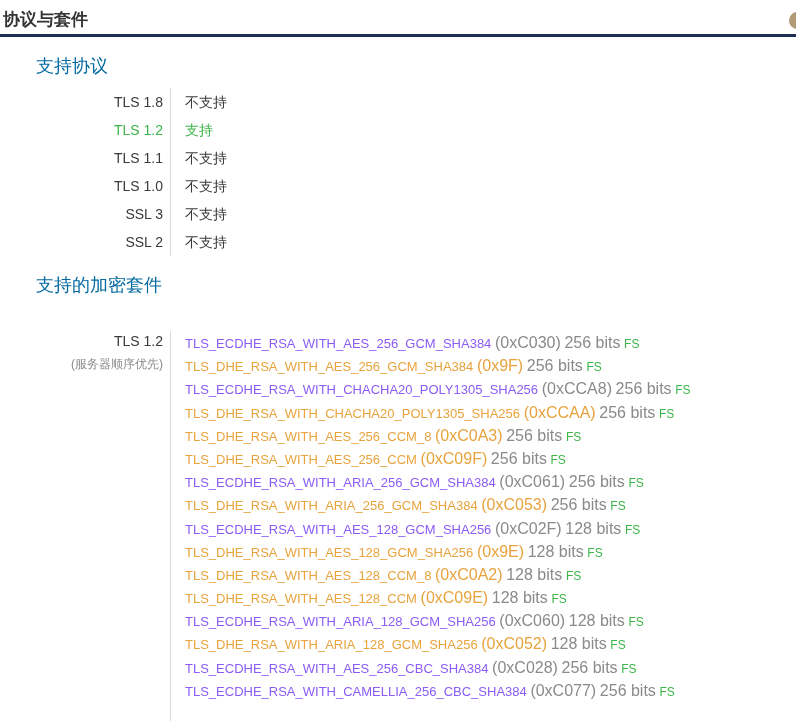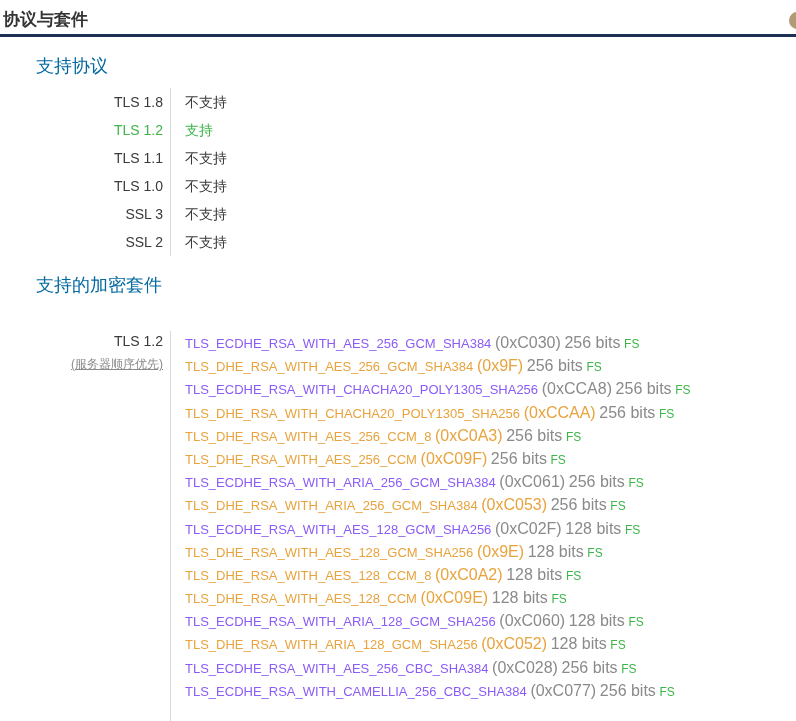--- a/index.html
+++ b/index.html
@@ -27,21 +27,21 @@
     border-right:1px solid #d9d9d9;
   }
   .p-status{padding-left:14px;color:#3a3a3a;}
   
   .c-table{display:flex;margin-top:38px;flex:1;}
   .c-label-col{
     width:163px;text-align:right;padding-right:7px;padding-top:2px;
     border-right:1px solid #d9d9d9;flex:0 0 auto;box-sizing:content-box;
   }
   .c-label{font-size:14px;color:#3a3a3a;line-height:17px;}
-  .c-note{font-size:12px;color:#8a8a8a;margin-top:7px;line-height:14px;text-decoration:underline;}
+  .c-note{font-size:12px;color:#8a8a8a;margin-top:7px;line-height:14px;}
   .c-rows{padding-left:14px;flex:1;overflow:hidden;}
   .s-row{height:23.2px;line-height:23.2px;font-size:13px;white-space:nowrap;color:#3a3a3a;}
   .s-name{color:#8b5cf6;}
   .s-meta{font-size:16px;color:#8a8a8a;}
   .s-fs{font-size:12px;color:#3db549;}
   .green{color:#3db549 !important;}
   .orange{color:#e8a33d !important;}
   
   .help-icon{
     position:absolute;top:12px;left:789px;width:17px;height:17px;

